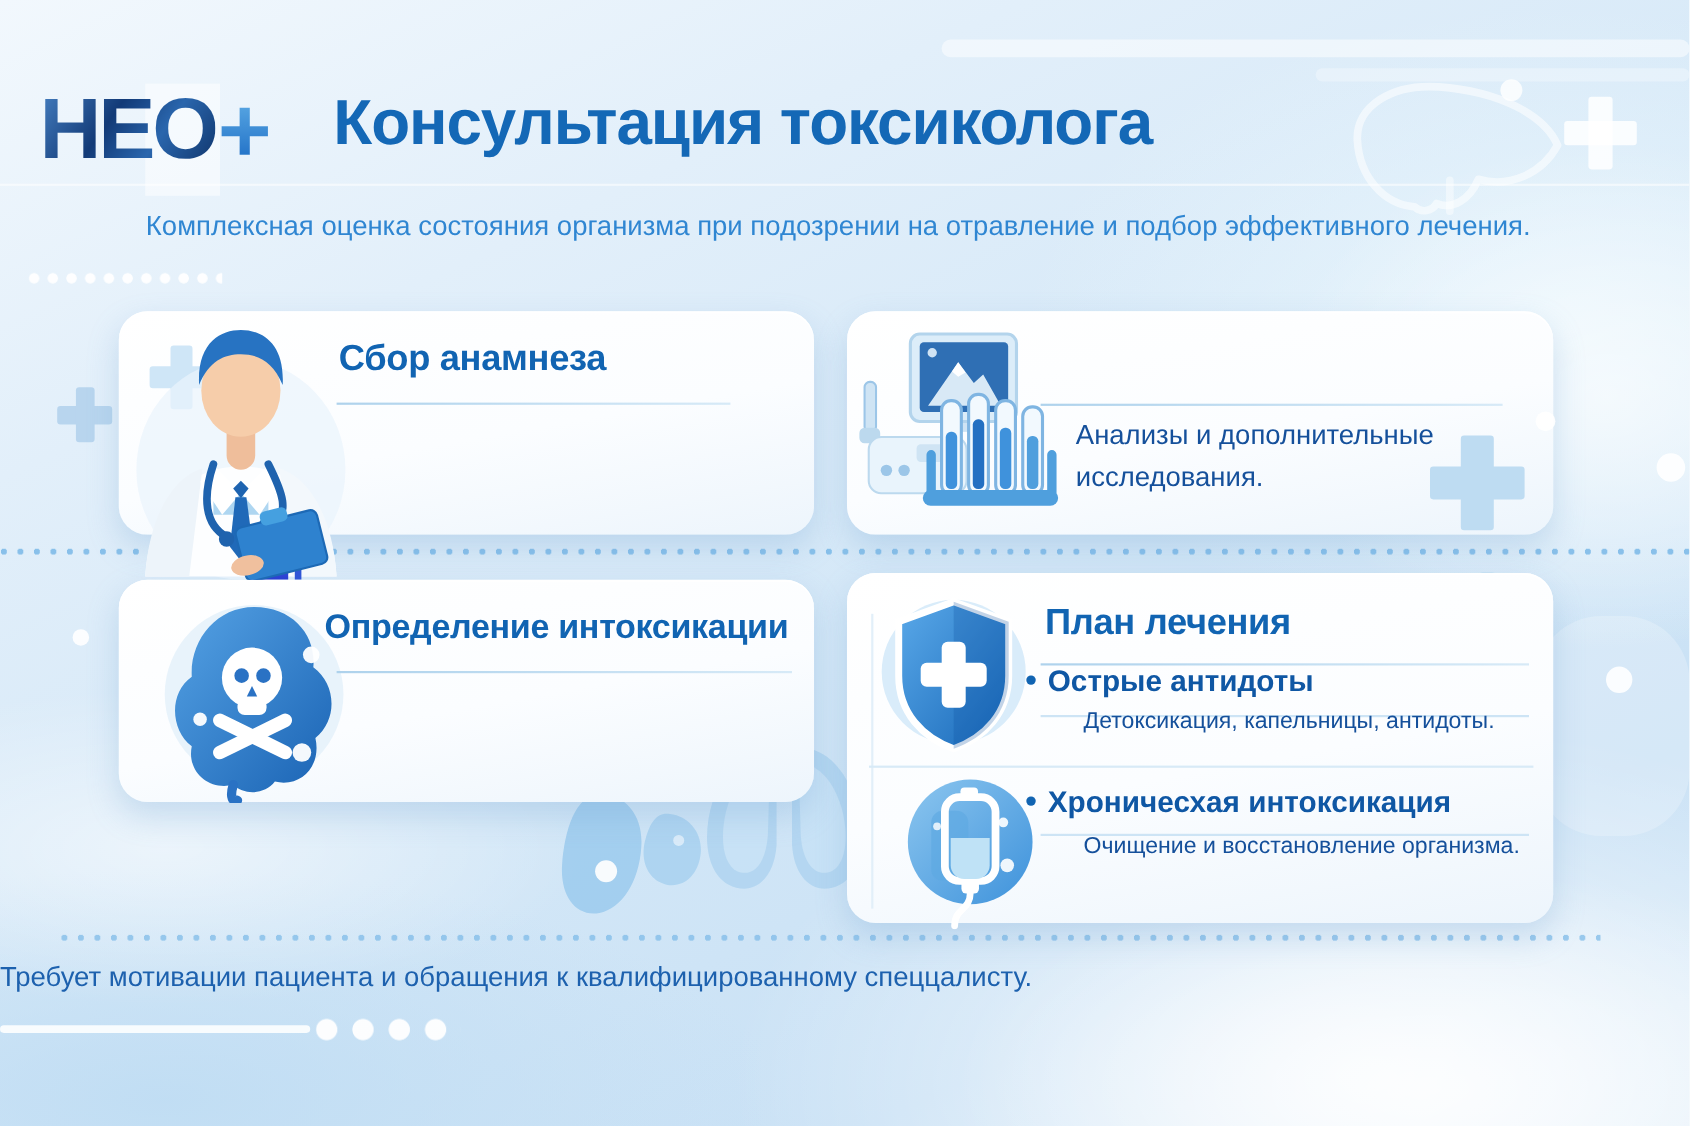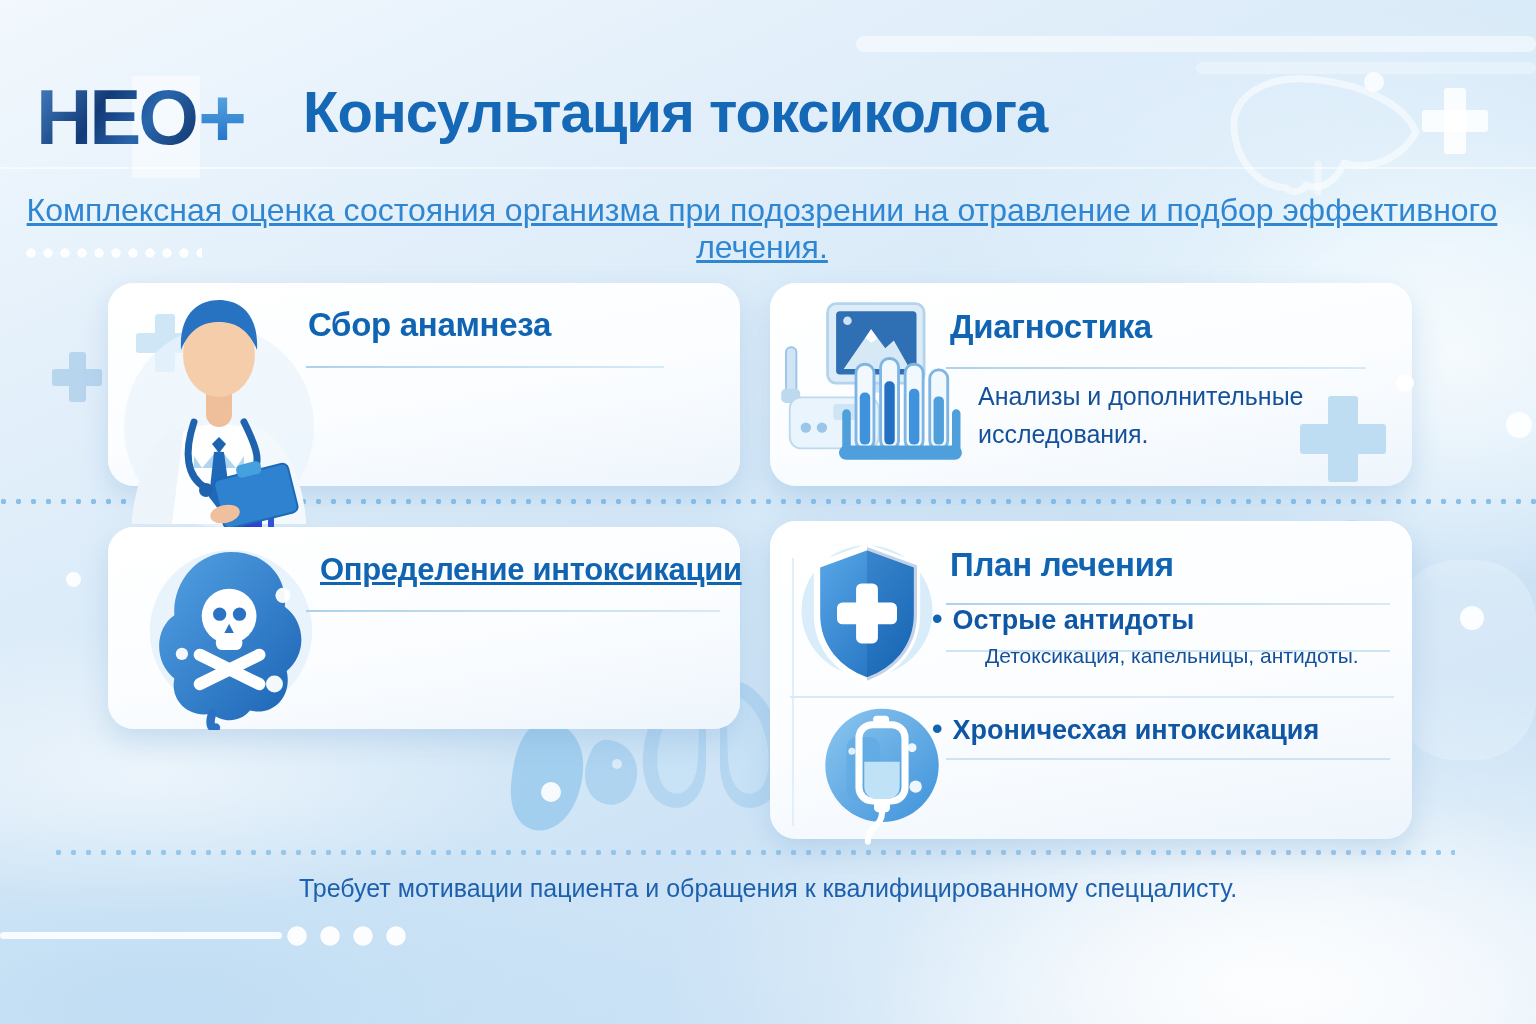--- a/index.html
+++ b/index.html
@@ -26,36 +26,36 @@
   
   .logo{position:absolute;left:36px;top:72px;display:flex;align-items:center;z-index:3;}
   .logo-bg{position:absolute;left:132px;top:76px;width:68px;height:102px;background:rgba(255,255,255,.5);z-index:2;}
   .logo-neo{font-size:78px;font-weight:bold;letter-spacing:-3px;color:#163e7d;
     background:linear-gradient(125deg,#4b86c8 0%,#123a77 40%,#2a66ad 65%,#0d2f63 100%);
     -webkit-background-clip:text;background-clip:text;-webkit-text-fill-color:transparent;}
   .logo-plus{font-size:84px;font-weight:bold;color:#2f86d2;margin-left:2px;line-height:78px;
     background:linear-gradient(180deg,#66b4ea 0%,#1565c0 100%);
     -webkit-background-clip:text;background-clip:text;-webkit-text-fill-color:transparent;}
   .main-title{position:absolute;left:303px;top:78px;font-size:58px;font-weight:bold;color:#1468b6;letter-spacing:-1px;z-index:3;white-space:nowrap;}
-  .subtitle{position:absolute;left:0;right:12px;top:192px;text-align:center;font-size:32px;color:#2f86d2;z-index:3;text-decoration:underline;}
+  .subtitle{position:absolute;left:0;right:12px;top:192px;text-align:center;font-size:25px;color:#2f86d2;z-index:3;}
   .header-rule{position:absolute;left:0;right:0;top:167px;height:2px;background:rgba(255,255,255,.55);}
   
   .card{position:absolute;background:linear-gradient(170deg,#ffffff 0%,#fbfdff 55%,#edf5fc 100%);border-radius:26px;
     box-shadow:0 12px 28px rgba(110,160,210,.28), 0 2px 0 rgba(255,255,255,.9) inset;z-index:1;}
   .card-title{position:absolute;font-size:33px;font-weight:bold;color:#1164b2;letter-spacing:-.3px;z-index:3;white-space:nowrap;}
   .card-divider{position:absolute;height:2px;background:linear-gradient(90deg,#aed2ec,#d7eaf7);z-index:3;}
   .card-body{position:absolute;font-size:25px;color:#15509b;line-height:1.5;white-space:pre-line;z-index:3;}
   .plan-label-row{position:absolute;display:flex;align-items:baseline;gap:10px;z-index:3;white-space:nowrap;}
   .plan-bullet{font-size:30px;font-weight:bold;color:#1164b2;}
   .plan-label{font-size:27px;font-weight:bold;color:#0f57a4;}
   .plan-sub-divider{position:absolute;height:2px;background:#cde4f5;z-index:3;}
   .plan-sep{position:absolute;height:2px;background:#d8eaf7;z-index:3;}
   .plan-text{position:absolute;font-size:21px;color:#15509b;z-index:3;white-space:nowrap;}
   .icon-wrap{position:absolute;z-index:3;}
-  .footer-note{position:absolute;left:0;right:0;top:874px;text-align:center;font-size:25px;color:#1d61ae;z-index:3;}
+  .footer-note{position:absolute;left:0;right:0;top:874px;font-size:25px;color:#1d61ae;z-index:3;}
   .vline{position:absolute;width:2px;background:#e2eff9;z-index:2;}
 </style>
 </head>
 <body>
 
 <div class="canvas">
 
   <div class="band" style="right:0;top:36px;width:680px;height:16px;"></div>
   <div class="band" style="right:0;top:62px;width:340px;height:12px;opacity:.6;"></div>
   <div class="band" style="right:0;top:560px;width:140px;height:200px;opacity:.45;border-radius:60px;"></div>
@@ -180,21 +180,20 @@
         <rect x="112" y="88" width="11" height="67" rx="5" fill="#2470c2"></rect>
         <rect x="134" y="70" width="19" height="90" rx="9" fill="#f2f9fe" stroke="#7fb5e2" stroke-width="3"></rect>
         <rect x="138" y="96" width="11" height="59" rx="5" fill="#3f92dc"></rect>
         <rect x="160" y="76" width="19" height="84" rx="9" fill="#f2f9fe" stroke="#7fb5e2" stroke-width="3"></rect>
         <rect x="164" y="104" width="11" height="51" rx="5" fill="#4f9fdd"></rect>
       </g>
       <path d="M72 122 v36 M188 122 v36" stroke="#4f9fdd" stroke-width="9" stroke-linecap="round"></path>
       <rect x="64" y="156" width="130" height="15" rx="7.5" fill="#4f9fdd"></rect>
     </svg>
   </div>
-  <h2 class="card-title" style="left:950px;top:308px;margin:0;">Диагностика</h2>
   <div class="card-divider" style="left:946px;top:367px;width:420px;"></div>
   <p class="card-body" style="left:978px;top:378px;margin:0;">Анализы и дополнительные
 исследования.</p>
 
   <div class="card" style="left:108px;top:527px;width:632px;height:202px;"></div>
   <div class="icon-wrap" style="left:146px;top:540px;width:170px;height:190px;">
     <svg width="170" height="190" viewBox="0 0 180 200">
       <defs>
         <linearGradient id="poisonG" x1="0" y1="0" x2="1" y2="1">
           <stop offset="0" stop-color="#55a2e4"></stop>
@@ -211,21 +210,21 @@
       <path d="M88 88 l5 10 h-10 z" fill="#2a72c4"></path>
       <g stroke="#ffffff" stroke-width="13" stroke-linecap="round">
         <line x1="57" y1="121" x2="120" y2="152"></line>
         <line x1="120" y1="121" x2="57" y2="152"></line>
       </g>
       <circle cx="145" cy="58" r="8" fill="#ffffff" opacity=".95"></circle>
       <circle cx="38" cy="120" r="6.5" fill="#ffffff" opacity=".95"></circle>
       <circle cx="136" cy="152" r="9" fill="#ffffff" opacity=".95"></circle>
     </svg>
   </div>
-  <h2 class="card-title" style="left:320px;top:552px;margin:0;font-size:31px;text-decoration:underline;">Определение интоксикации</h2>
+  <h2 class="card-title" style="left:295px;top:552px;margin:0;font-size:31px;">Определение интоксикации</h2>
   <div class="card-divider" style="left:306px;top:610px;width:414px;"></div>
 
   <div class="card" style="left:770px;top:521px;width:642px;height:318px;"></div>
   <div class="vline" style="left:792px;top:558px;height:268px;"></div>
   <div class="icon-wrap" style="left:798px;top:538px;width:138px;height:150px;">
     <svg width="138" height="150" viewBox="0 0 150 165">
       <defs>
         <linearGradient id="shG" x1="0" y1="0" x2="1" y2="1">
           <stop offset="0" stop-color="#5aa9e9"></stop>
             <stop offset="1" stop-color="#1767b8"></stop>
@@ -265,16 +264,17 @@
     <span class="plan-label">Острые антидоты</span>
   </div>
   <div class="plan-sub-divider" style="left:946px;top:650px;width:444px;"></div>
   <p class="plan-text" style="left:985px;top:644px;margin:0;">Детоксикация, капельницы, антидоты.</p>
   <div class="plan-sep" style="left:790px;top:696px;width:604px;"></div>
   <div class="plan-label-row" style="left:932px;top:712px;">
     <span class="plan-bullet">•</span>
     <span class="plan-label">Хроничесхая интоксикация</span>
   </div>
   <div class="plan-sub-divider" style="left:946px;top:758px;width:444px;"></div>
+  <p class="plan-text" style="left:985px;top:757px;margin:0;">Очищение и восстановление организма.</p>
 
   <p class="footer-note" style="margin:0;">Требует мотивации пациента и обращения к квалифицированному спеццалисту.</p>
 
 </div>
 
 </body></html>

